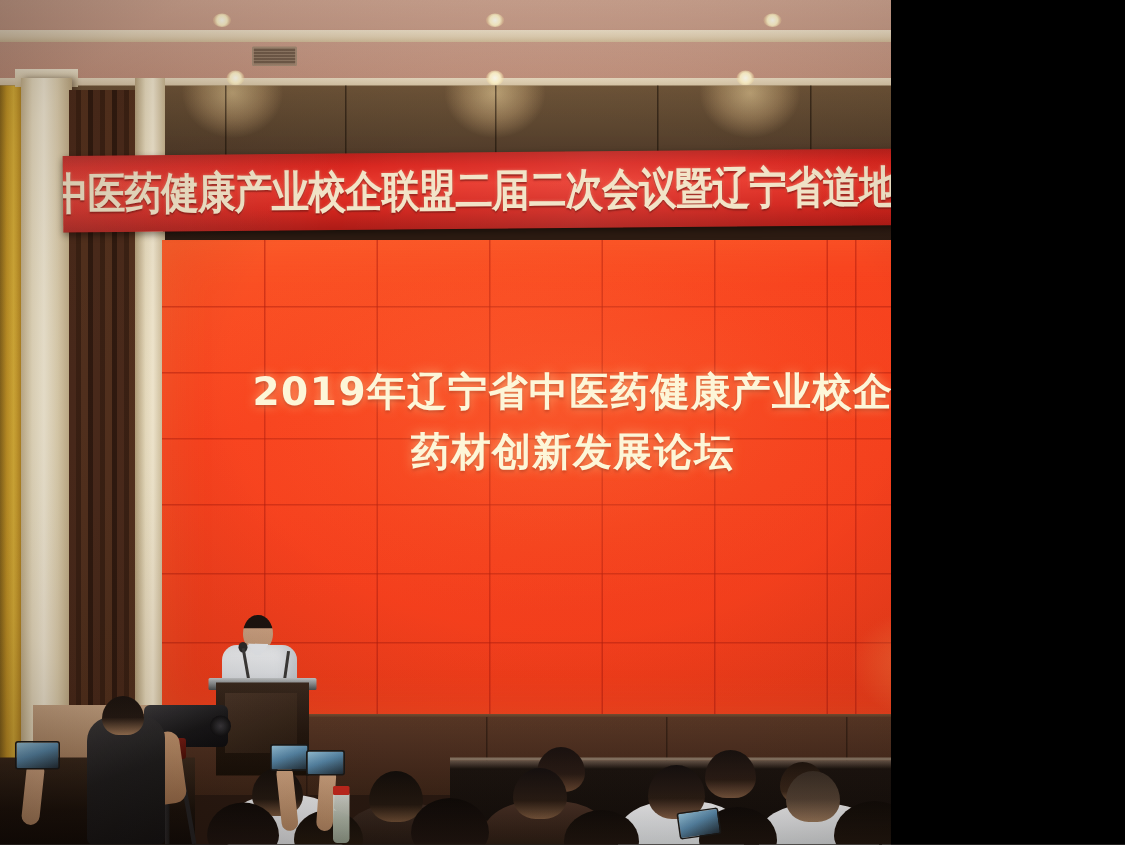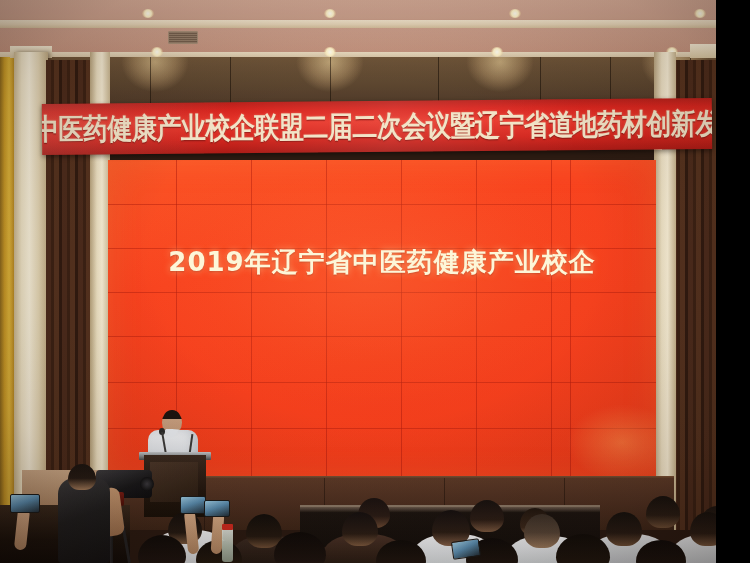--- a/index.html
+++ b/index.html
@@ -7,21 +7,21 @@
     margin: 0;
     padding: 0;
     background: #000;
   }
   body {
     font-family: "Liberation Sans", sans-serif;
   }
 
   #scene {
     position: relative;
-    width: 716px;
+    width: 594px;
     height: 563px;
     overflow: hidden;
     background: #2a1a12;
   }
 
   
   .ceiling-top {
     position: absolute;
     left: 0; top: 0; width: 750px; height: 22px;
     background: linear-gradient(180deg,#cfa493 0%,#c79c8b 60%,#c0headerfff 100%);
@@ -448,20 +448,21 @@
     <div class="led-grid-h" style="top:88px"></div>
     <div class="led-grid-h" style="top:132px"></div>
     <div class="led-grid-h" style="top:176px"></div>
     <div class="led-grid-h" style="top:222px"></div>
     <div class="led-grid-h" style="top:268px"></div>
     <div class="led-bright-patch"></div>
     <div class="led-glow"></div>
 
     <div class="led-text">
       <span class="ln">2019年辽宁省中医药健康产业校企</span>
+      <span class="ln">药材创新发展论坛</span>
     </div>
   </div>
 
   <div class="banner">
     <span class="banner-text">辽宁省中医药健康产业校企联盟二届二次会议暨辽宁省道地药材创新发展论坛</span>
   </div>
 
   <div class="stage-floor-left"></div>
   <div class="stage-lip"></div>
   <div class="stage-wall">

